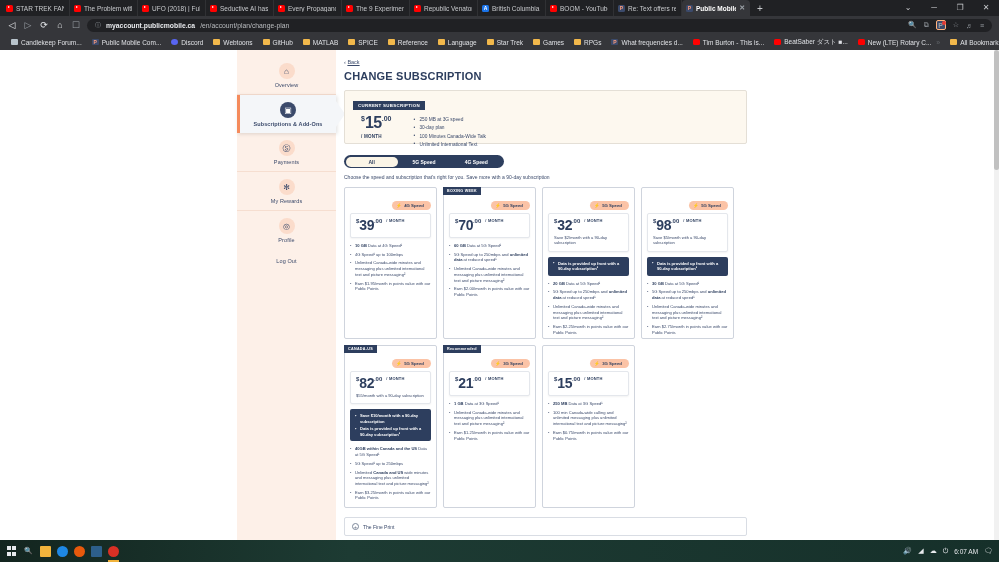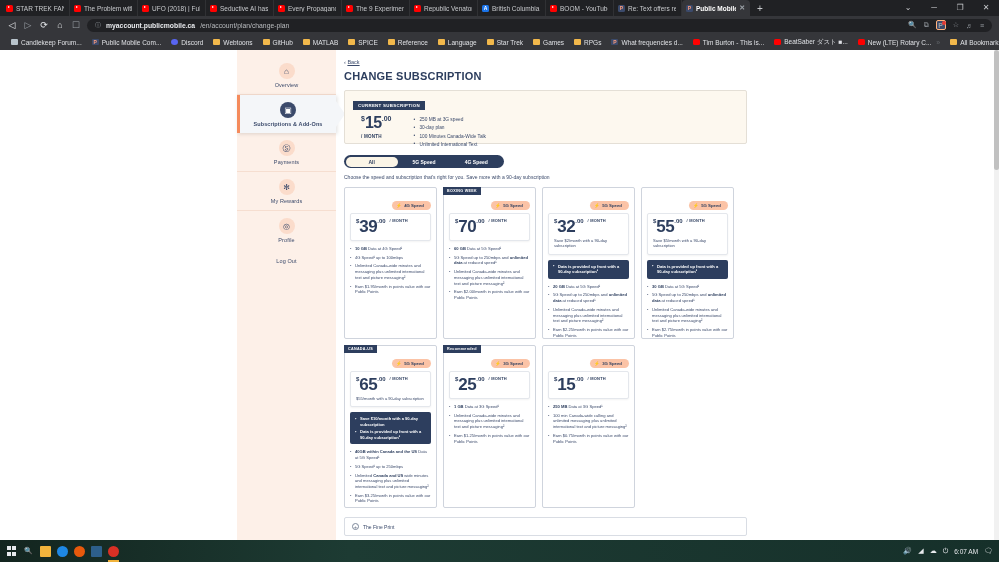--- a/index.html
+++ b/index.html
@@ -153,21 +153,21 @@
   .speed-pill {
     background:#fbc3a6; color:#2d3e5e; font-size:4.3px; font-weight:bold;
     border-radius:7px; padding:2px 7px 2px 5px; display:inline-flex; align-items:center; gap:2px;
     float:right; margin-top:8px; margin-bottom:3px;
   }
   .bolt { font-size:4.5px; }
   .price-block {
     clear:both; background:#fff; border:1px solid #e4e7ec; border-radius:2px;
     padding:4px 5px 5px; margin-bottom:5px; box-shadow:0 1px 2px rgba(0,0,0,.05);
   }
-  .price-block .price .big { font-size:17px; }
+  .price-block .price .big { font-size:14px; }
   .price-block .price .cur { font-size:6px; }
   .price-block .price .cents { font-size:6px; }
   .pm-inline { font-size:4px; font-weight:bold; color:#2d3e5e; letter-spacing:.2px; margin-left:4px; }
   .priceline { display:flex; align-items:flex-start; }
   .save-note { font-size:4.1px; color:#3b4a6b; margin-top:3px; line-height:1.3; }
 
   .dark-note {
     background:#2d3e5e; color:#fff; border-radius:2px; padding:4px 5px;
     margin-bottom:5px;
   }
@@ -499,21 +499,21 @@
                   <li>Earn $2.25/month in points value with our Public Points</li>
                 </ul>
               </div>
               <div class="card row1">
                 <div class="speed-pill">
                   <span class="bolt">⚡</span>
                   <span>5G Speed</span>
                 </div>
                 <div class="price-block">
                   <div class="priceline">
-                    <div class="price"><span class="cur">$</span><span class="big">55</span><span class="cents">.00</span></div>
+                    <div class="price"><span class="cur">$</span><span class="big">98</span><span class="cents">.00</span></div>
                     <span class="pm-inline">/ MONTH</span>
                   </div>
                   <div class="save-note">Save $5/month with a 90-day subscription</div>
                 </div>
                 <div class="dark-note">
                   <ul>
                     <li>Data is provided up front with a 90-day subscription³</li>
                   </ul>
                 </div>
                 <ul class="feats">
@@ -524,21 +524,21 @@
                 </ul>
               </div>
               <div class="card row2">
                 <div class="corner-badge">CANADA-US</div>
                 <div class="speed-pill">
                   <span class="bolt">⚡</span>
                   <span>5G Speed</span>
                 </div>
                 <div class="price-block">
                   <div class="priceline">
-                    <div class="price"><span class="cur">$</span><span class="big">65</span><span class="cents">.00</span></div>
+                    <div class="price"><span class="cur">$</span><span class="big">82</span><span class="cents">.00</span></div>
                     <span class="pm-inline">/ MONTH</span>
                   </div>
                   <div class="save-note">$55/month with a 90-day subscription</div>
                 </div>
                 <div class="dark-note">
                   <ul>
                     <li>Save $10/month with a 90-day subscription</li>
                     <li>Data is provided up front with a 90-day subscription³</li>
                   </ul>
                 </div>
@@ -550,21 +550,21 @@
                 </ul>
               </div>
               <div class="card row2">
                 <div class="corner-badge">Recommended</div>
                 <div class="speed-pill">
                   <span class="bolt">⚡</span>
                   <span>3G Speed</span>
                 </div>
                 <div class="price-block">
                   <div class="priceline">
-                    <div class="price"><span class="cur">$</span><span class="big">25</span><span class="cents">.00</span></div>
+                    <div class="price"><span class="cur">$</span><span class="big">21</span><span class="cents">.00</span></div>
                     <span class="pm-inline">/ MONTH</span>
                   </div>
                 </div>
                 <ul class="feats">
                   <li><b>1 GB</b> Data at 3G Speed¹</li>
                   <li>Unlimited Canada-wide minutes and messaging plus unlimited international text and picture messaging²</li>
                   <li>Earn $1.25/month in points value with our Public Points</li>
                 </ul>
               </div>
               <div class="card row2">

